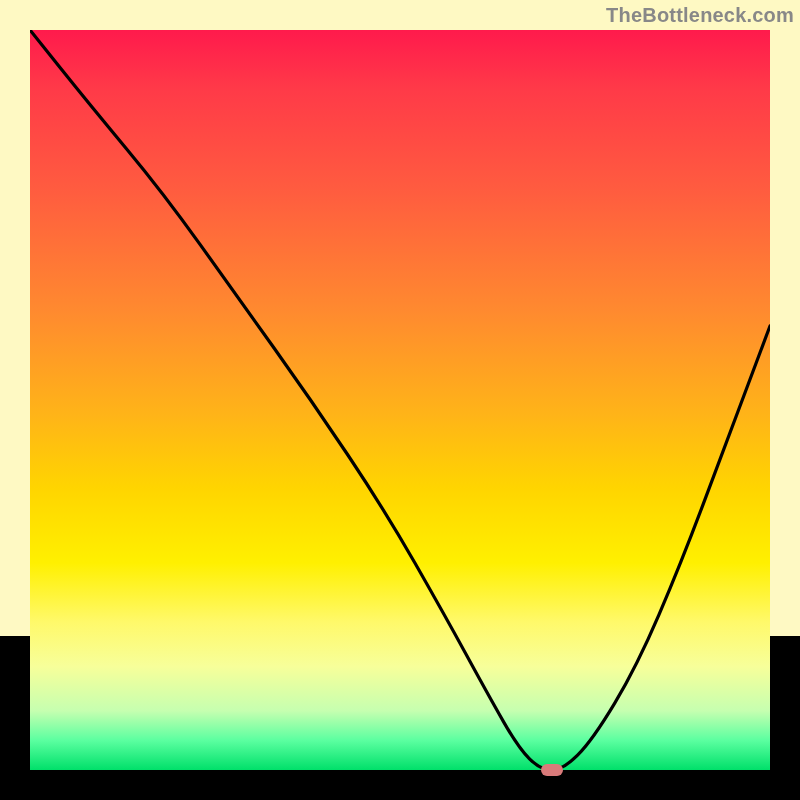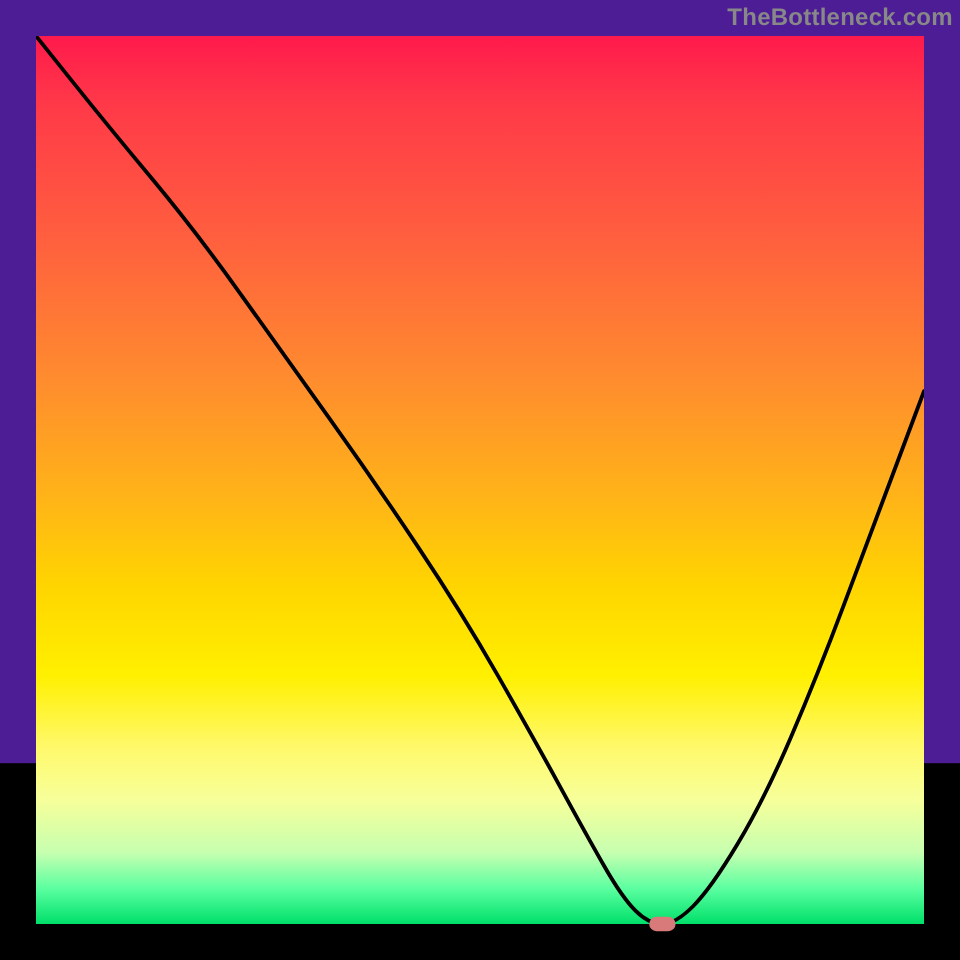--- a/index.html
+++ b/index.html
@@ -7,21 +7,21 @@
     padding: 0;
     width: 800px;
     height: 800px;
     background: #000;
     overflow: hidden;
   }
   .stage {
     position: relative;
     width: 800px;
     height: 636px;
-    background: #4c1d95;
+    background: #fef9c3;
   }
   .plot {
     position: absolute;
     left: 30px;
     top: 30px;
     width: 740px;
     height: 740px;
     
     background: linear-gradient(
       to bottom,

